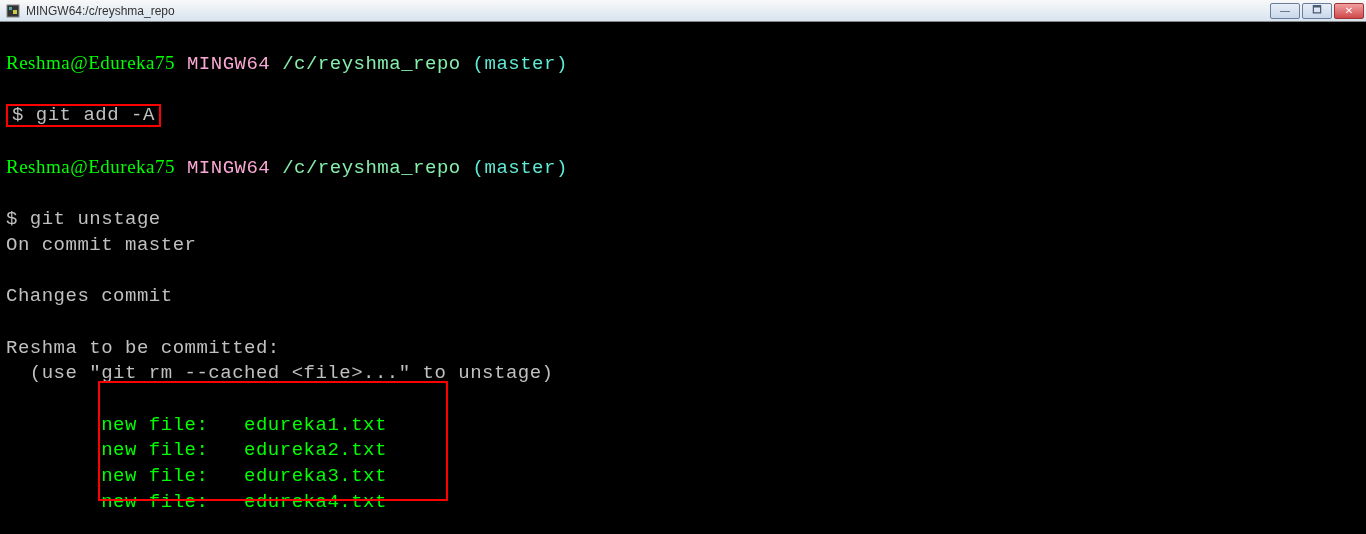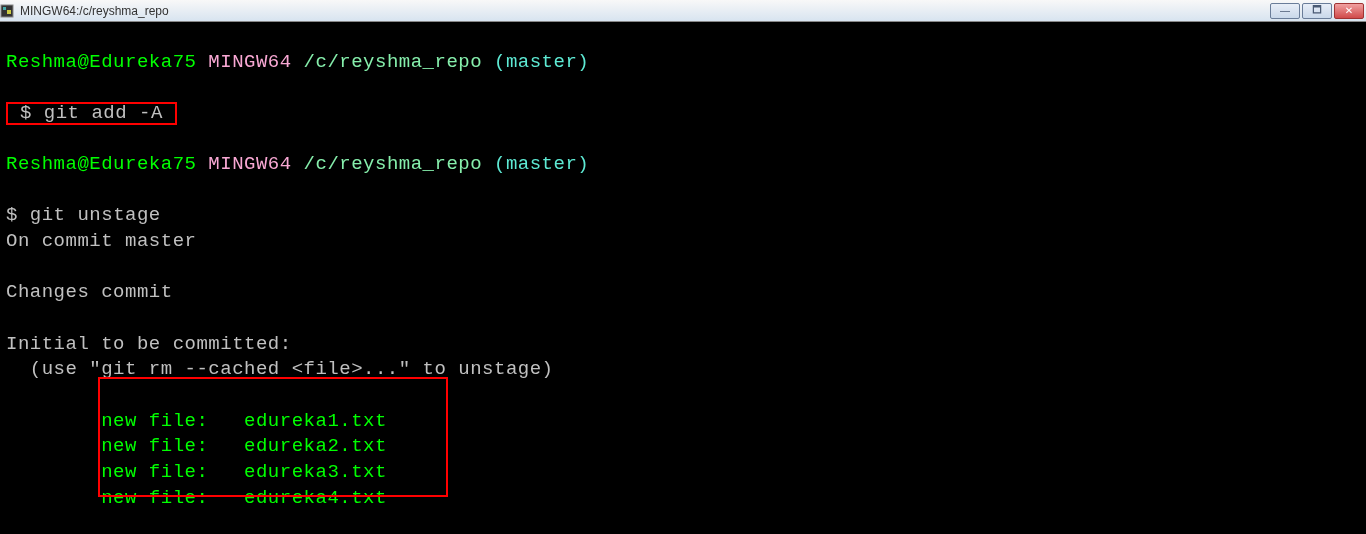--- a/index.html
+++ b/index.html
@@ -13,21 +13,21 @@
     }
     .titlebar {
       height: 22px;
       background: linear-gradient(to bottom, #f8f8f8, #d8e4f0);
       border-bottom: 1px solid #888;
       display: flex;
       align-items: center;
       font-family: "Segoe UI", Tahoma, sans-serif;
       font-size: 12px;
       color: #333;
-      padding-left: 0;
+      padding-left: 6px;
       position: relative;
     }
     .titlebar .icon {
       width: 14px;
       height: 14px;
       margin-right: 6px;
       display: inline-block;
     }
     .titlebar .window-controls {
       position: absolute;
@@ -57,31 +57,31 @@
     }
     .terminal {
       padding: 2px 6px 6px 6px;
       color: #c0c0c0;
       line-height: 1.35;
       white-space: pre;
       font-size: 19px;
       letter-spacing: 0.5px;
     }
     .prompt-line { display: block; }
-    .user-host { color: #00ff00; }
+    .user-host { color: #00ff00; font-family: Liberation Serif, serif; }
     .mingw { color: #f9a8d4; }
     .path { color: #86efac; }
     .branch { color: #5eead4; }
     .cmd { color: #c0c0c0; }
     .out { color: #c0c0c0; }
     .newfile { color: #00ff00; }
     .red-box-1 {
       display: inline-block;
       border: 2px solid #ff0000;
-      padding: 0 12px;
+      padding: 0 4px;
       line-height: 1;
     }
     .files-block-wrap {
       position: relative;
       display: inline-block;
     }
     .red-box-2 {
       position: absolute;
       border: 2px solid #ff0000;
       left: 92px;
@@ -119,21 +119,21 @@
 <div class="terminal">
 <span class="prompt-line"><span class="user-host">Reshma@Edureka75</span> <span class="mingw">MINGW64</span> <span class="path">/c/reyshma_repo</span> <span class="branch">(master)</span></span>
 <span class="red-box-1"><span class="cmd">$</span> <span class="cmd">git add -A</span></span>
 
 <span class="prompt-line"><span class="user-host">Reshma@Edureka75</span> <span class="mingw">MINGW64</span> <span class="path">/c/reyshma_repo</span> <span class="branch">(master)</span></span>
 <span class="cmd">$</span> <span class="cmd">git unstage</span>
 <span class="out">On commit master</span>
 
 <span class="out">Changes commit</span>
 
-<span class="out">Initial to be committed:</span>
+<span class="out">Reshma to be committed:</span>
 <span class="out">  (use "git rm --cached &lt;file&gt;..." to unstage)</span>
 <span class="files-block-wrap">
         <span class="newfile">new file:</span>   <span class="newfile">edureka1.txt</span>
         <span class="newfile">new file:</span>   <span class="newfile">edureka2.txt</span>
         <span class="newfile">new file:</span>   <span class="newfile">edureka3.txt</span>
         <span class="newfile">new file:</span>   <span class="newfile">edureka4.txt</span>
 <span class="red-box-2"></span></span>
 
 
 

